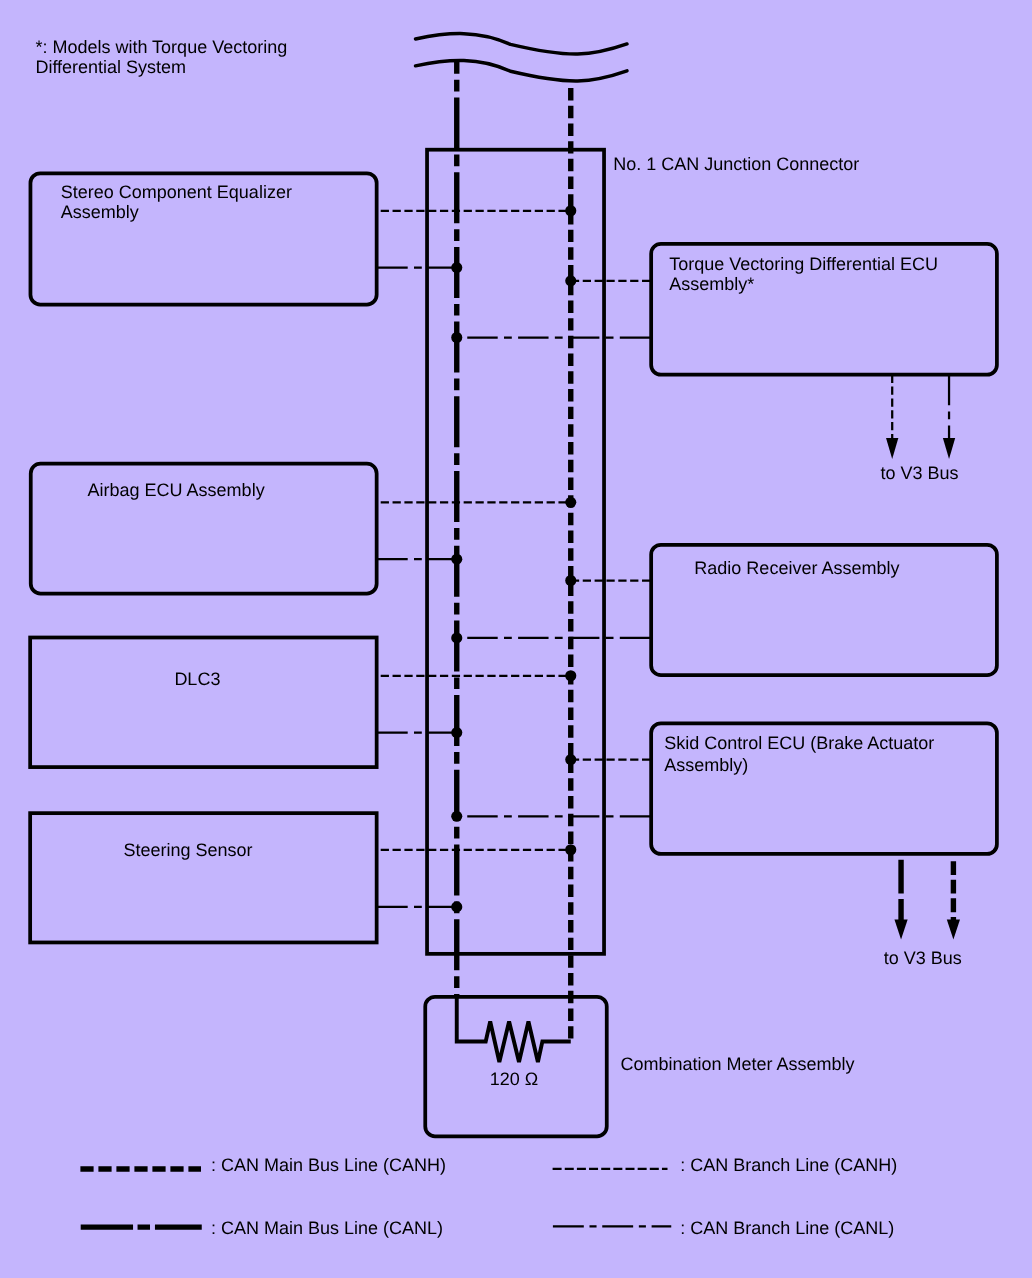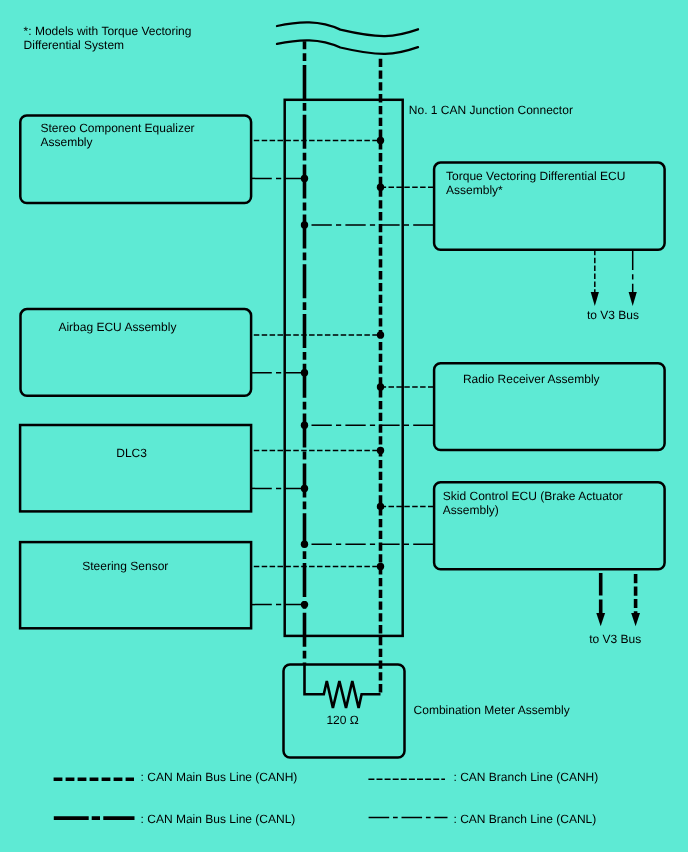--- a/index.html
+++ b/index.html
@@ -1,18 +1,18 @@
 <!DOCTYPE html>
 <html><head>
 <meta charset="utf-8">
 <style>
   html,body{margin:0;padding:0;background:#fff;}
   *{-webkit-font-smoothing:antialiased;text-rendering:geometricPrecision;}
   body{width:688px;height:852px;font-family:"Liberation Sans",sans-serif;}
-  #root{position:relative;width:688px;height:852px;overflow:hidden;background:#5eead4;}
+  #root{position:relative;width:688px;height:852px;overflow:hidden;background:#c4b5fd;}
   svg#canvas{position:absolute;left:0;top:0;}
   .box{fill:none;stroke:#000;stroke-width:2.5;}
   .mainh{fill:none;stroke:#000;stroke-width:3.6;stroke-dasharray:8.3 3.5;}
   .mainl{fill:none;stroke:#000;stroke-width:3.6;stroke-dasharray:34 4 7.8 4;stroke-dashoffset:26;}
   .brh{fill:none;stroke:#000;stroke-width:1.5;stroke-dasharray:5.5 2.4;}
   .brl{fill:none;stroke:#000;stroke-width:1.5;stroke-dasharray:20.3 4.2 5.2 4.2;}
   .dot{fill:#000;}
   .lbl{font-family:"Liberation Sans",sans-serif;font-size:12px;fill:#000;}
 </style>
 </head>

